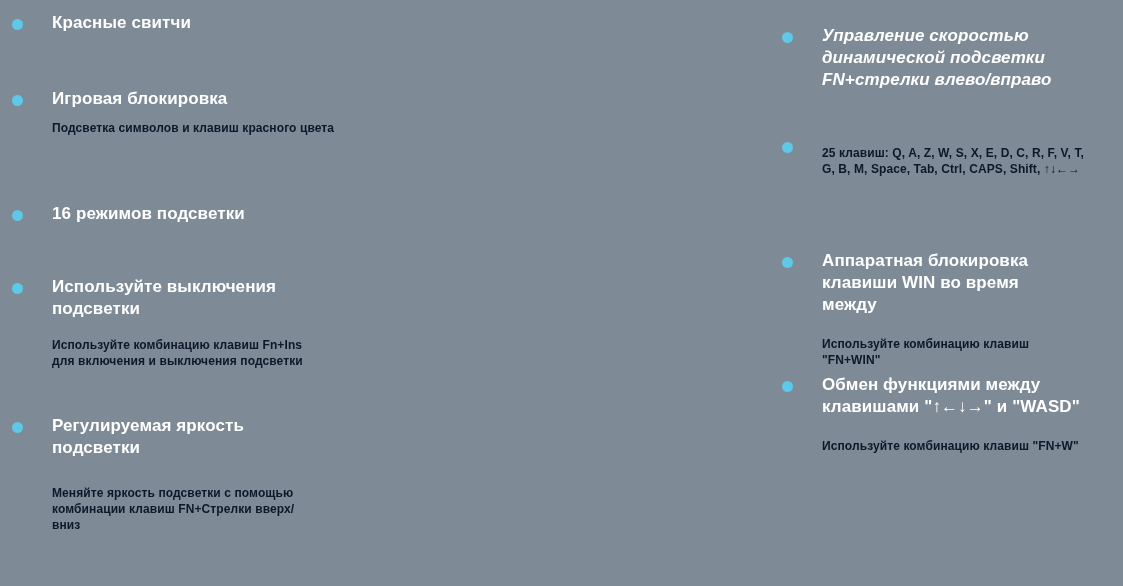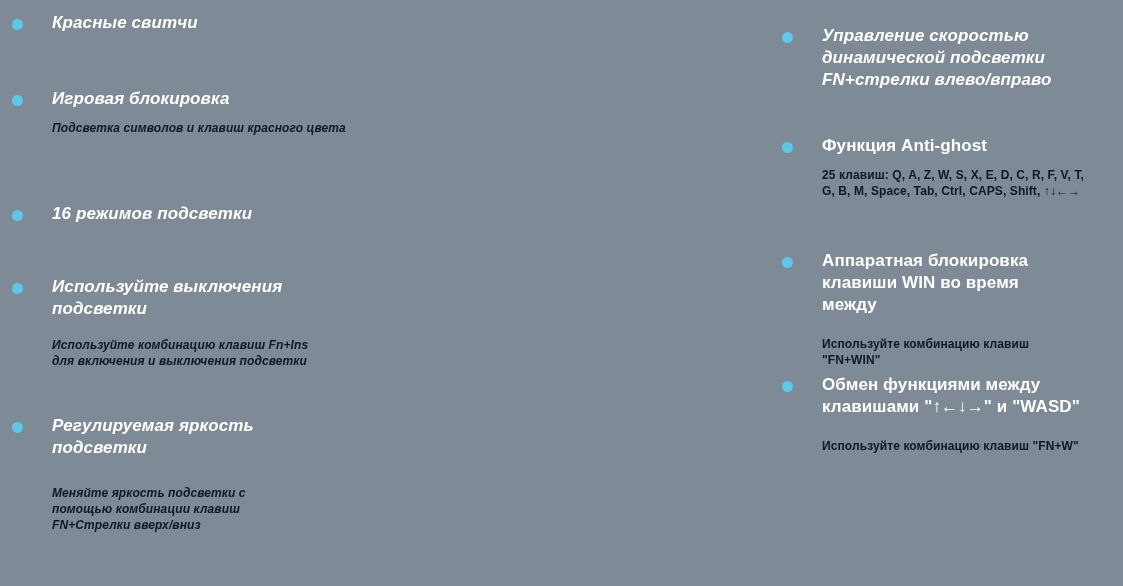--- a/index.html
+++ b/index.html
@@ -18,21 +18,21 @@
     width: 1123px;
     height: 586px;
     background: #7e8a96;
     display: flex;
     box-sizing: border-box;
   }
   .column {
     position: relative;
     box-sizing: border-box;
   }
-  .col-1 { width: 386px; padding-left: 4px; font-style: italic; }
+  .col-1 { width: 386px; padding-left: 4px; }
   .col-2 { width: 386px; padding-left: 6px; }
   .col-3 { width: 351px; padding-left: 6px; }
 
   .feature {
     position: relative;
     padding-left: 44px;
     box-sizing: border-box;
   }
   .bullet {
     position: absolute;
@@ -92,21 +92,20 @@
     </div>
   </div>
 
   <div class="column col-2">
     <div class="feature" style="position:absolute; top:25px; left:392px; width:300px;font-style:italic;">
       <span class="bullet"></span>
       <div class="title">Управление скоростью динамической подсветки FN+стрелки влево/вправо</div>
     </div>
     <div class="feature" style="position:absolute; top:135px; left:392px; width:310px;">
       <span class="bullet"></span>
-      <div class="title">Функция Anti-ghost</div>
       <div class="desc" style="">25 клавиш: Q, A, Z, W, S, X, E, D, C, R, F, V, T, G, B, M, Space, Tab, Ctrl, CAPS, Shift, ↑↓←→</div>
     </div>
     <div class="feature" style="position:absolute; top:250px; left:392px; width:290px;">
       <span class="bullet"></span>
       <div class="title">Аппаратная блокировка клавиши WIN во время между</div>
       <div class="desc" style="margin-top:20px;">Используйте комбинацию клавиш "FN+WIN"</div>
     </div>
     <div class="feature" style="position:absolute; top:374px; left:392px; width:310px;">
       <span class="bullet"></span>
       <div class="title">Обмен функциями между клавишами "↑←↓→" и "WASD"</div>

